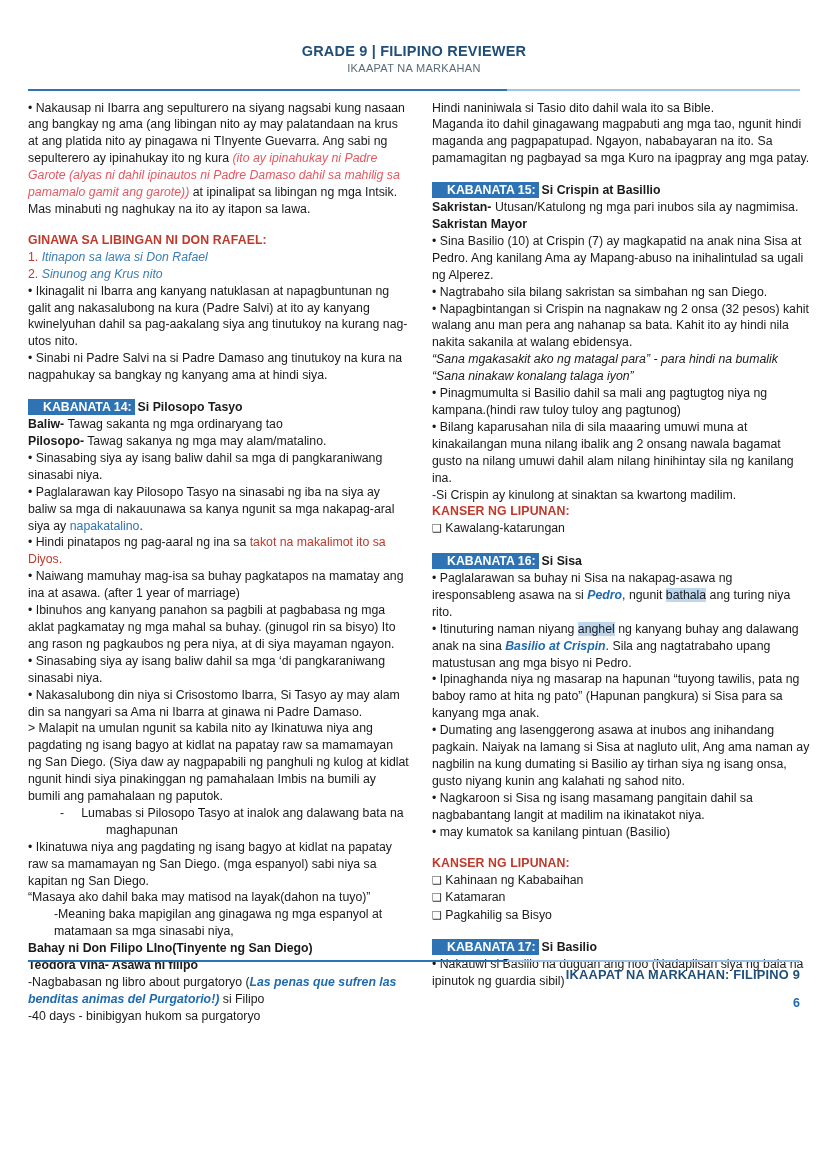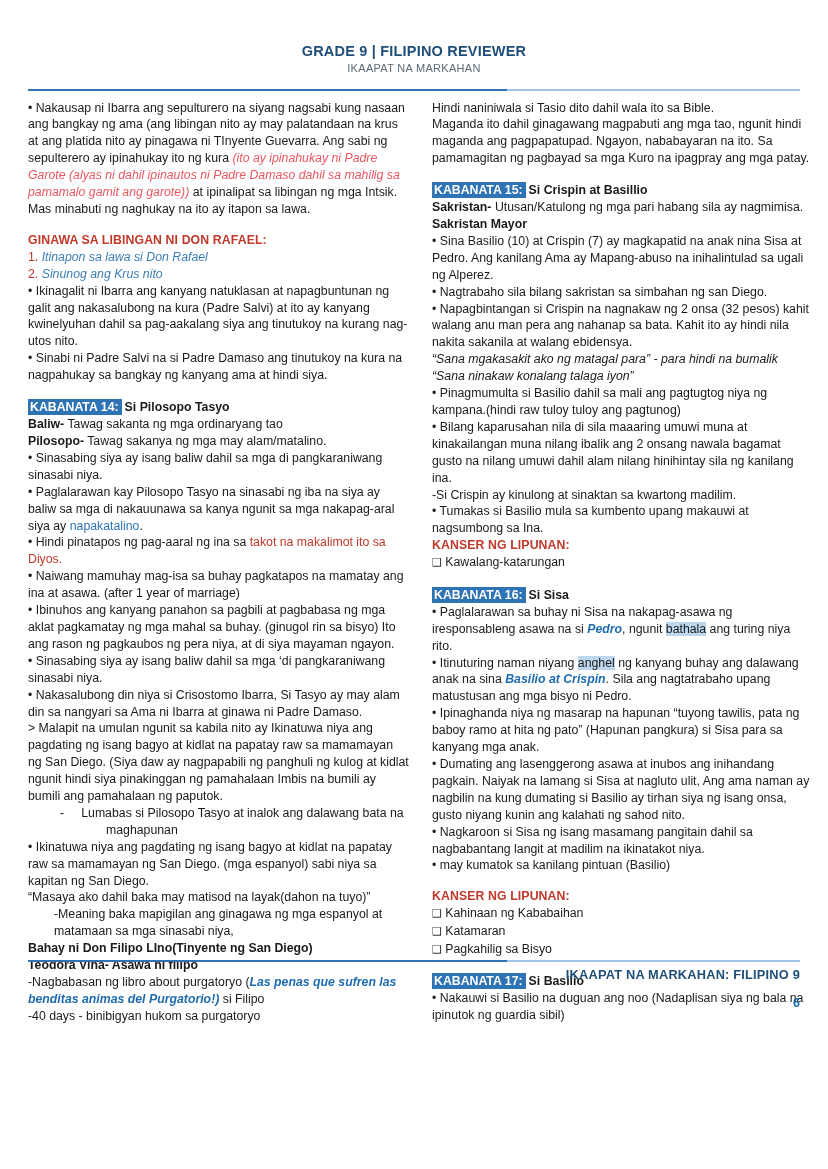--- a/index.html
+++ b/index.html
@@ -91,21 +91,21 @@
   .kab {
     margin: 0;
     font-size: 12.3px;
     line-height: 18px;
     font-weight: bold;
   }
   .kab-tag {
     background: #2e74b5;
     color: #ffffff;
     font-weight: bold;
-    padding: 1px 3px 1px 2px;
+    padding: 1px 3px 1px 15px;
   }
   .kab-name { color: #1a1a1a; margin-left: 3px; }
   .indent-dash { padding-left: 78px; text-indent: -46px; }
   .indent-md { padding-left: 26px; }
 
   .checkline {
     margin: 0;
     font-size: 12.3px;
     line-height: 17.6px;
     padding-left: 15px;
@@ -202,34 +202,33 @@
 
     <div class="col">
 
       <p class="line">Hindi naniniwala si Tasio dito dahil wala ito sa Bible.</p>
       <p class="line">Maganda ito dahil ginagawang magpabuti ang mga tao, ngunit hindi maganda ang pagpapatupad. Ngayon, nababayaran na ito. Sa pamamagitan ng pagbayad sa mga Kuro na ipagpray ang mga patay.</p>
 
       <div class="blank"></div>
 
       <p class="kab"><span class="kab-tag">KABANATA 15:</span><span class="kab-name">Si Crispin at Basillio</span></p>
 
-      <p class="line"><span class="b">Sakristan-</span><span> Utusan/Katulong ng mga pari habang sila ay nagmimisa.</span></p>
+      <p class="line"><span class="b">Sakristan-</span><span> Utusan/Katulong ng mga pari inubos sila ay nagmimisa.</span></p>
       <p class="line b">Sakristan Mayor</p>
 
       <p class="line">• Sina Basilio (10) at Crispin (7) ay magkapatid na anak nina Sisa at Pedro. Ang kanilang Ama ay Mapang-abuso na inihalintulad sa ugali ng Alperez.</p>
       <p class="line">• Nagtrabaho sila bilang sakristan sa simbahan ng san Diego.</p>
       <p class="line">• Napagbintangan si Crispin na nagnakaw ng 2 onsa (32 pesos) kahit walang anu man pera ang nahanap sa bata. Kahit ito ay hindi nila nakita sakanila at walang ebidensya.</p>
 
       <p class="line blue-it">“Sana mgakasakit ako ng matagal para” - para hindi na bumalik</p>
       <p class="line blue-it">“Sana ninakaw konalang talaga iyon”</p>
 
       <p class="line">• Pinagmumulta si Basilio dahil sa mali ang pagtugtog niya ng kampana.(hindi raw tuloy tuloy ang pagtunog)</p>
       <p class="line">• Bilang kaparusahan nila di sila maaaring umuwi muna at kinakailangan muna nilang ibalik ang 2 onsang nawala bagamat gusto na nilang umuwi dahil alam nilang hinihintay sila ng kanilang ina.</p>
       <p class="line">-Si Crispin ay kinulong at sinaktan sa kwartong madilim.</p>
-      <p class="line">• Tumakas si Basilio mula sa kumbento upang makauwi at nagsumbong sa Ina.</p>
 
       <p class="section-head">KANSER NG LIPUNAN:</p>
       <p class="checkline"><span class="checkbox">❑</span> <span>Kawalang-katarungan</span></p>
 
       <div class="blank"></div>
 
       <p class="kab"><span class="kab-tag">KABANATA 16:</span><span class="kab-name">Si Sisa</span></p>
 
       <p class="line"><span>• Paglalarawan sa buhay ni Sisa na nakapag-asawa ng iresponsableng asawa na si </span><span class="blue-b">Pedro</span><span>, ngunit </span><span class="hl">bathala</span><span> ang turing niya rito.</span></p>
 

